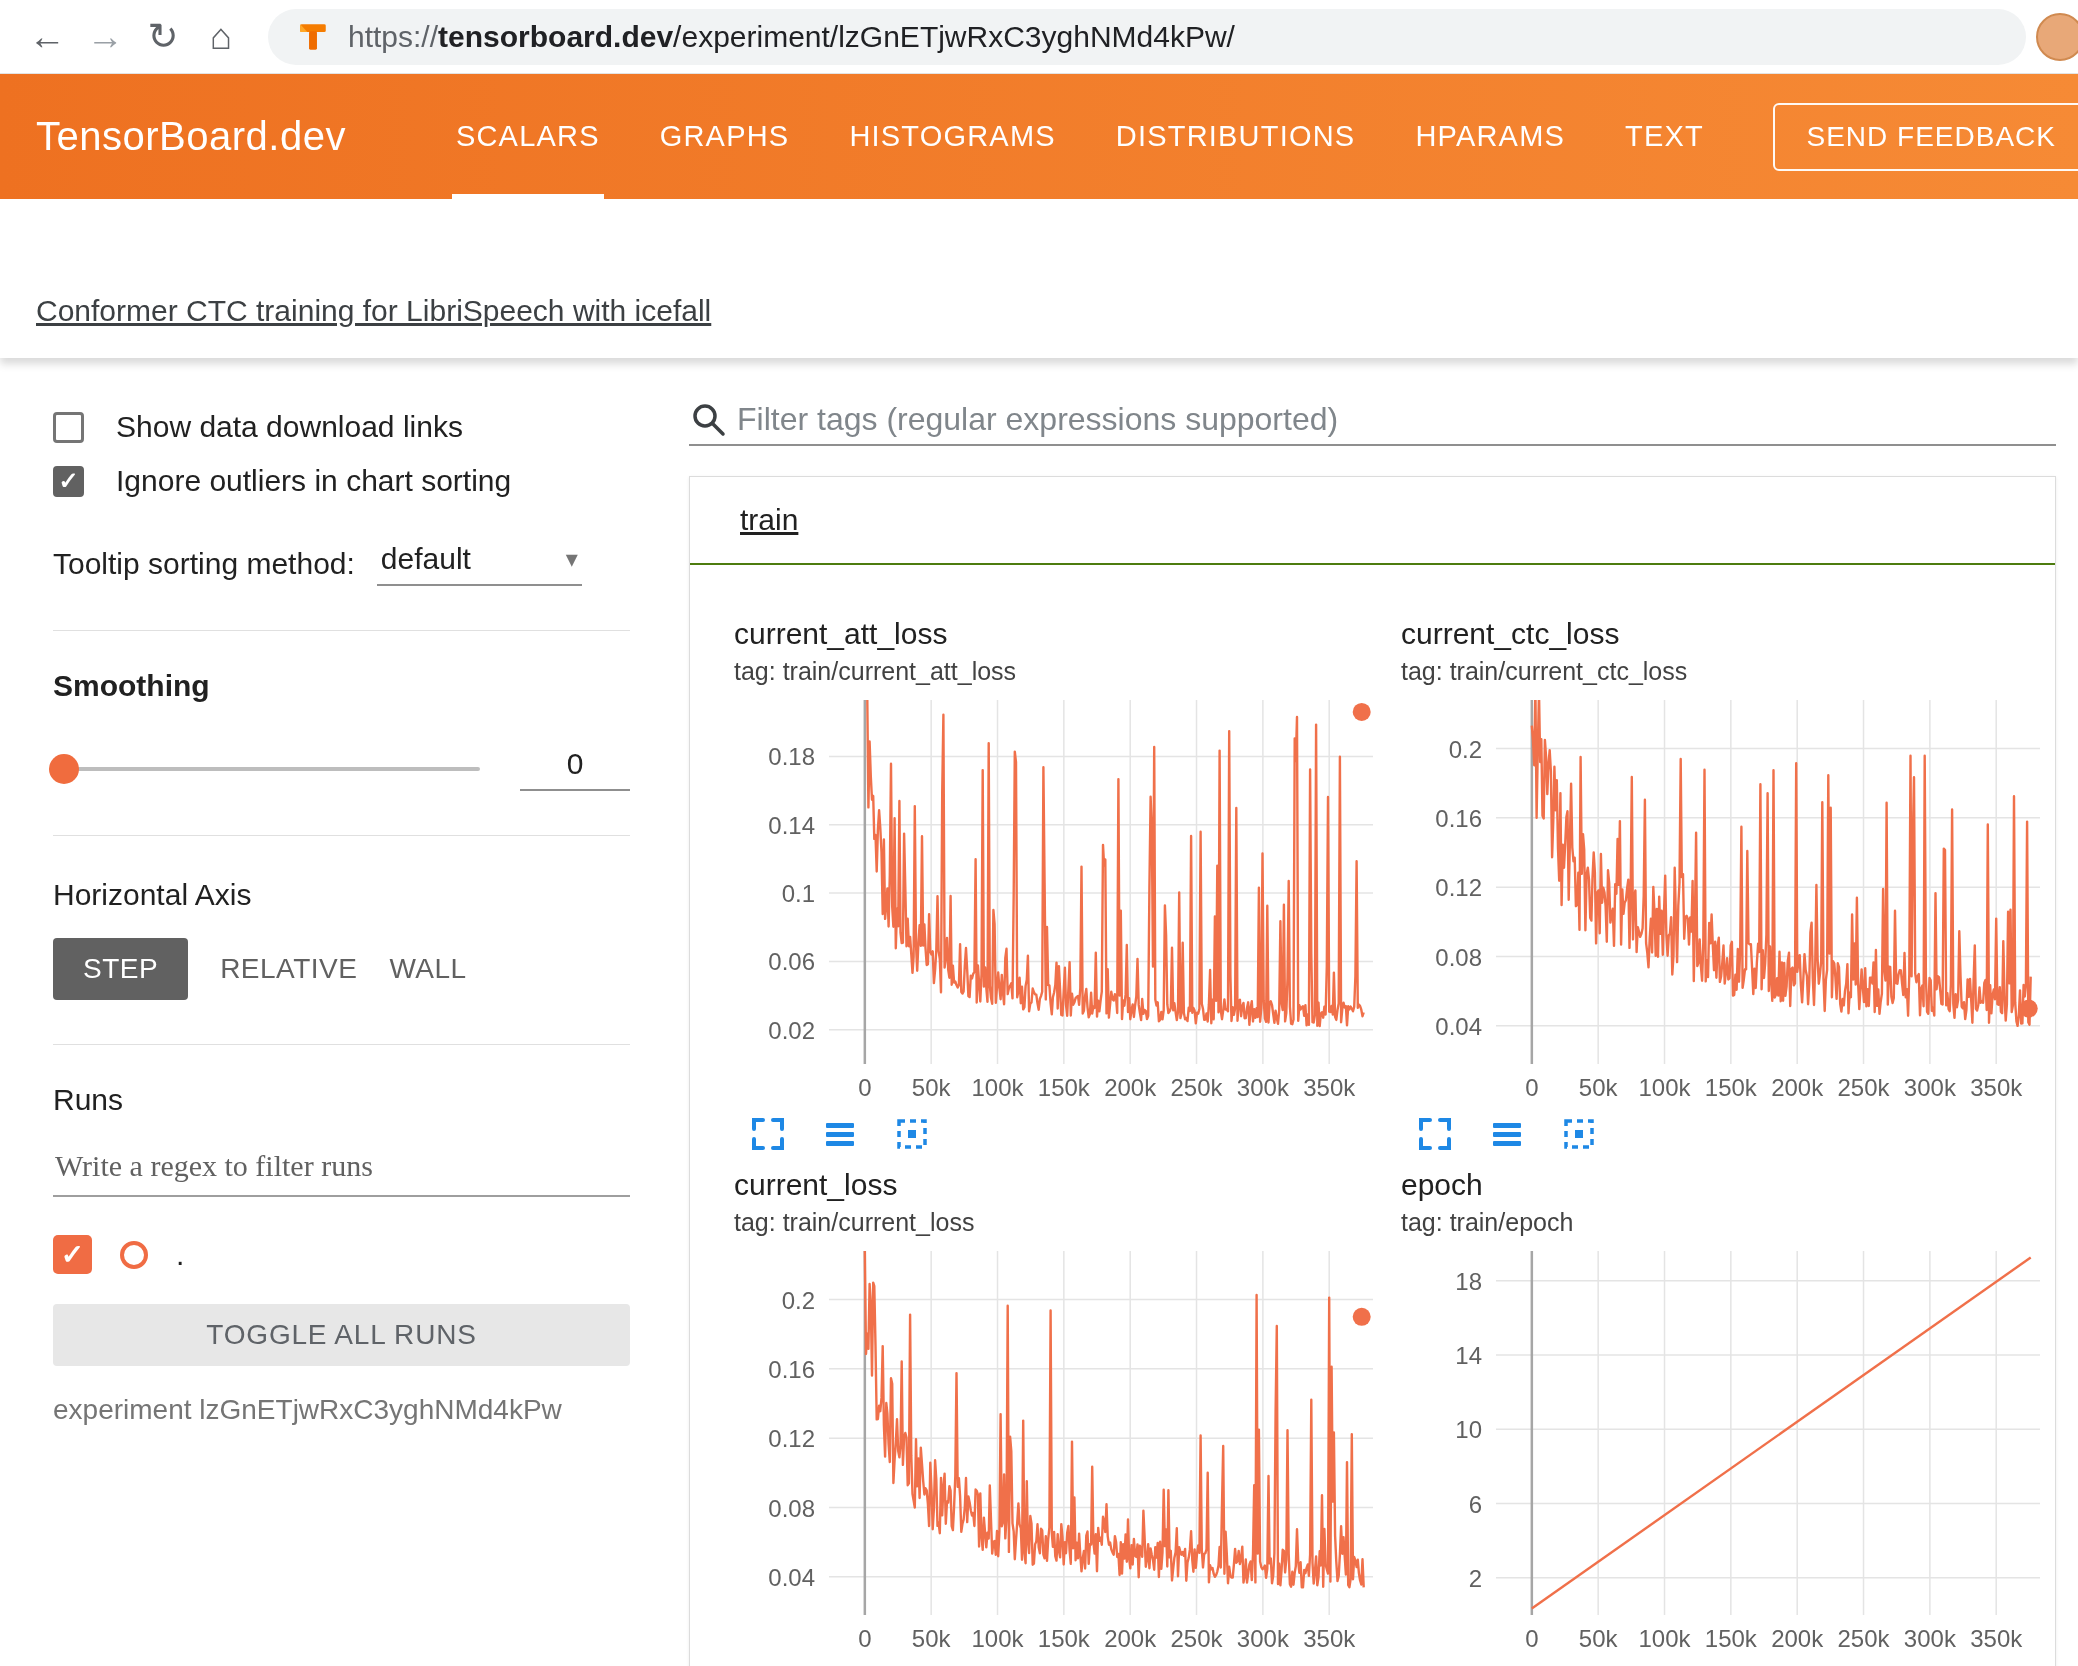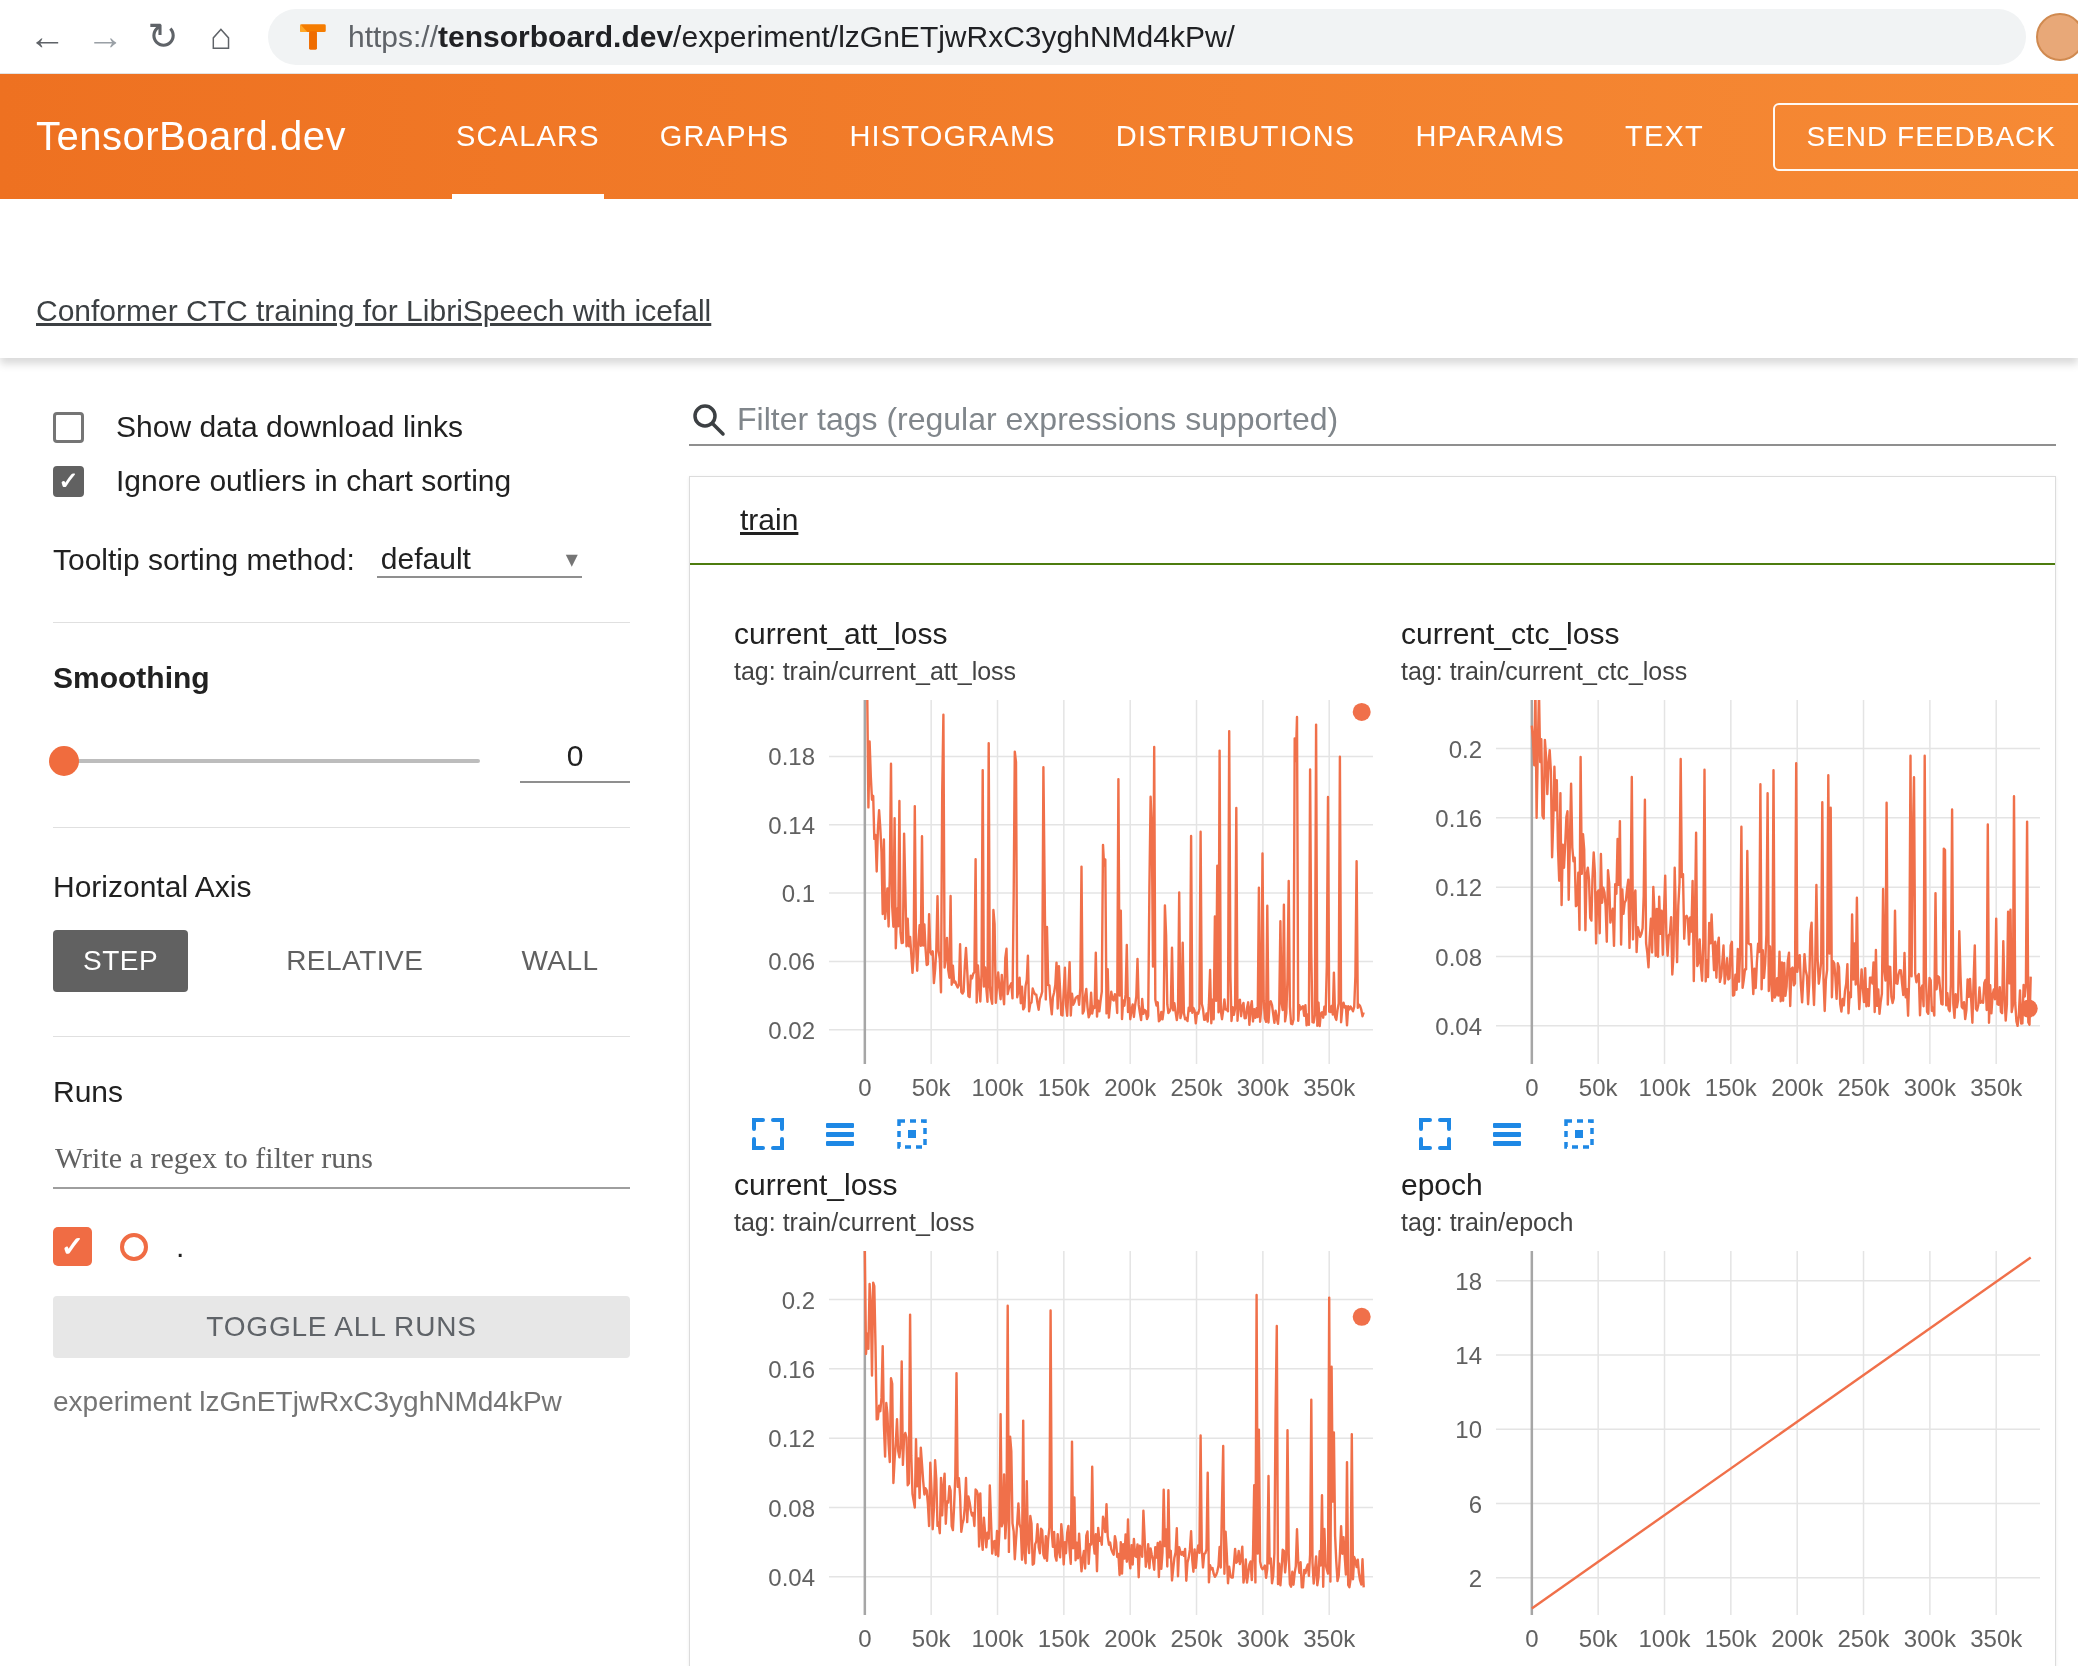--- a/index.html
+++ b/index.html
@@ -50,36 +50,36 @@
   .check-row { display:flex; align-items:center; gap:32px; font-size:30px; color:#212121;
                margin-bottom:20px; cursor:pointer; }
   .checkbox { width:31px; height:31px; border:3px solid #757575; border-radius:4px;
               flex-shrink:0; }
   .checkbox.checked { background:#616161; border-color:#616161; color:#fff;
                       display:flex; align-items:center; justify-content:center;
                       font-size:24px; font-weight:700; }
   .tooltip-row { display:flex; align-items:center; gap:22px; margin-top:44px;
                  font-size:30px; color:#212121; }
   .dropdown { width:205px; border-bottom:2px solid #8f8f8f; display:flex;
-              justify-content:space-between; align-items:center; padding:0 4px 0 4px;
+              justify-content:space-between; align-items:center; padding:0 4px 8px 4px;
               cursor:pointer; }
   .dropdown .caret { color:#757575; font-size:24px; }
   .divider { height:1px; background:#e0e0e0; margin-top:44px; }
   .section-label { font-size:30px; color:#212121; }
   .lbl-smoothing { margin-top:38px;font-weight:bold; }
   .slider-row { display:flex; align-items:center; gap:40px; margin-top:44px; }
   .slider-track { position:relative; flex:1; height:4px; background:#bdbdbd;
                   border-radius:2px; cursor:pointer; }
   .slider-knob { position:absolute; left:-4px; top:50%; transform:translateY(-50%);
                  width:30px; height:30px; border-radius:50%; background:#f06c3e;
                  cursor:pointer; }
   .slider-value { width:110px; border-bottom:2px solid #8f8f8f; font-size:30px;
                   color:#212121; text-align:center; padding-bottom:8px; }
   .lbl-axis { margin-top:42px; }
-  .axis-row { display:flex; align-items:center; gap:98px; margin-top:26px; }
+  .axis-row { display:flex; align-items:center; gap:32px; margin-top:26px; }
   .axis-btn { font-size:28px; color:#616161; letter-spacing:.5px; background:none;
               border:none; cursor:pointer; font-family:inherit; }
   .axis-btn.selected { background:#616161; color:#fff; border-radius:4px;
                        padding:15px 30px; }
   .lbl-runs { margin-top:38px; }
   .runs-input { width:100%; border:none; outline:none; background:transparent;
                 border-bottom:2px solid #9e9e9e; font-size:30px; color:#212121;
                 padding:10px 2px 12px 2px; margin-top:22px; font-family:Liberation Serif, serif; }
   .runs-input::placeholder { color:#616161; }
   .run-row { display:flex; align-items:center; gap:28px; margin-top:38px; }

